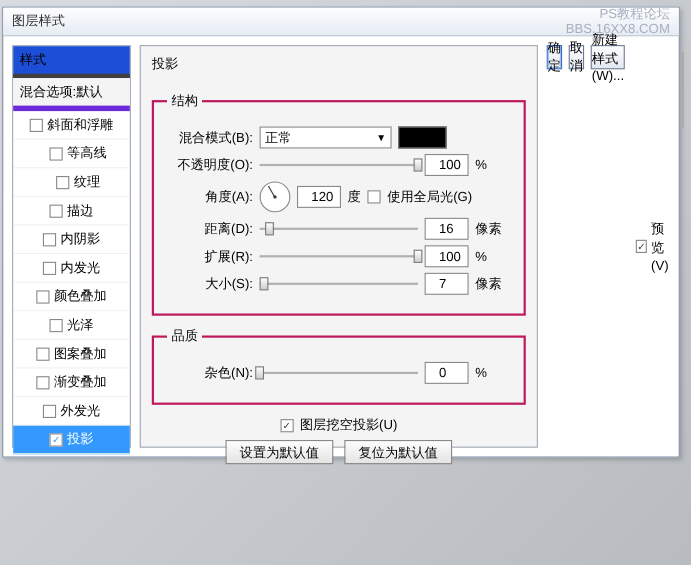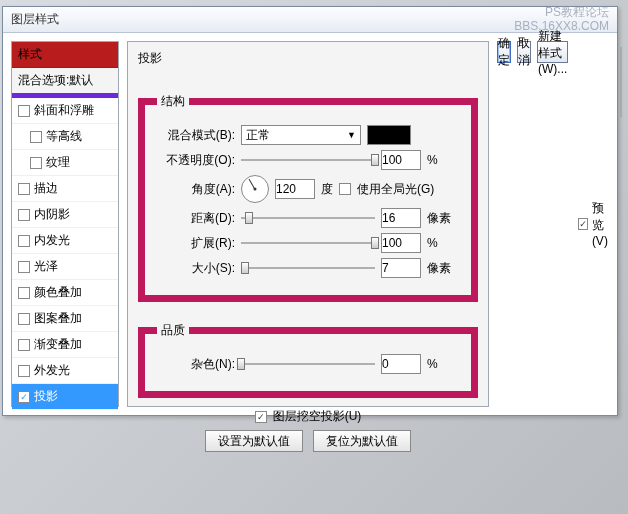--- a/index.html
+++ b/index.html
@@ -3,42 +3,42 @@
 <meta charset="utf-8">
 <style>
 * { box-sizing: border-box; margin: 0; padding: 0; font-family: "Microsoft YaHei", SimSun, sans-serif; font-size: 12px; }
 body { background: linear-gradient(135deg, #d8dce0, #b8bcc0); width: 628px; height: 514px; overflow: hidden; }
 .window { position: absolute; left: 2px; top: 6px; width: 616px; height: 410px; background: #fff; border: 1px solid #7a8aa0; box-shadow: 2px 2px 4px rgba(0,0,0,.2); }
 .titlebar { height: 26px; background: linear-gradient(#fdfdfe, #e6ecf4); border-bottom: 1px solid #b8c4d4; display: flex; align-items: center; padding: 0 8px; color: #333; justify-content: space-between; }
 .watermark { font-size: 10px; color: #a8b0c0; text-align: right; line-height: 1.1; }
 .content { display: flex; padding: 8px; gap: 8px; height: calc(100% - 26px); }
 
 .leftcol { width: 108px; border: 1px solid #a0a8b4; background: #fff; }
-.tabhdr { background: #b91c1c; border-bottom: 1px solid #404040; padding: 4px 6px; }
+.tabhdr { background: #1d4ed8; border-bottom: 4px solid #404040; padding: 4px 6px; }
 .blendopt { background: #f4f4f4; border-bottom: 5px solid #6d28d9; padding: 4px 6px; }
-.style-item { padding: 4px 6px; border-bottom: 1px solid #f0f0f0; display: flex; align-items: center; gap: 4px; cursor: default; }
+.style-item { padding: 4px 6px; border-bottom: 1px solid #f0f0f0; display: flex; align-items: center; gap: 4px; cursor: default; justify-content: center; }
 .style-item.indent { padding-left: 18px; }
 .style-item.selected { background: #3399ff; color: #fff; }
 .cb { width: 12px; height: 12px; border: 1px solid #888; background: #fff; display: inline-flex; align-items: center; justify-content: center; font-size: 9px; color: #333; }
 .style-item.selected .cb { background:#fff; color:#3399ff; }
 
 .midcol { flex: 1; border: 1px solid #a0a8b4; background: #f4f4f4; padding: 6px 10px; position: relative; }
 .section-title-main { font-size: 12px; padding: 2px 0 6px; }
 
-fieldset { border: 7px solid #be185d; margin: 20px 0 10px; padding: 10px 12px 12px; }
+fieldset { border: 2px solid #be185d; margin: 10px 0 10px; padding: 10px 12px 12px; }
 legend { padding: 0 4px; }
 .row { display: flex; align-items: center; margin: 5px 0; gap: 6px; }
 .lbl { width: 78px; text-align: right; }
 .combo { flex: 0 0 120px; height: 20px; border: 1px solid #888; background: #fff; display: flex; align-items: center; justify-content: space-between; padding: 0 4px; }
 .combo .arrow { font-size: 9px; }
 .swatch { width: 44px; height: 20px; background: #000; border: 1px solid #888; }
 .slider { flex: 1; height: 18px; position: relative; }
 .slider .track { position: absolute; left: 0; right: 0; top: 8px; height: 2px; background: #b0b0b0; }
 .slider .thumb { position: absolute; top: 3px; width: 8px; height: 12px; background: linear-gradient(#fff,#ccc); border: 1px solid #777; transform: translateX(-50%); }
-.numbox { width: 40px; height: 20px; border: 1px solid #888; background: #fff; text-align: left; padding: 2px 0; }
+.numbox { width: 40px; height: 20px; border: 1px solid #888; background: #fff; text-align: left; padding: 2px 12px; }
 .unit { width: 32px; }
 .angle { width: 28px; height: 28px; border: 1px solid #888; border-radius: 50%; background: #fff; position: relative; }
 .angle .needle { position: absolute; left: 50%; top: 50%; width: 12px; height: 1px; background: #333; transform-origin: left center; transform: rotate(-120deg); }
 .angle .dot { position:absolute; left:50%; top:50%; width:3px; height:3px; background:#333; border-radius:50%; transform:translate(-50%,-50%);}
 .contour { width: 30px; height: 28px; border: 1px solid #888; background: linear-gradient(135deg, #fff 0%, #fff 48%, #888 50%, #888 100%); }
 .cbtn { height: 22px; padding: 0 12px; border: 1px solid #888; background: linear-gradient(#fdfdfd,#e4e4e4); cursor: default; }
 .btnrow { display: flex; gap: 10px; justify-content: center; margin-top: 0; }
 
 .rightcol { width: 112px; display: flex; flex-direction: row; gap: 6px; }
 .btn { height: 22px; border: 1px solid #6a7a94; background: linear-gradient(#fdfdfe,#e2e8f2); display: flex; align-items: center; justify-content: center; }
@@ -84,25 +84,25 @@
           <div class="style-item">
             <span class="cb"></span>
             <span>内阴影</span>
           </div>
           <div class="style-item">
             <span class="cb"></span>
             <span>内发光</span>
           </div>
           <div class="style-item">
             <span class="cb"></span>
+            <span>颜色叠加</span>
+          </div>
+          <div class="style-item">
+            <span class="cb"></span>
             <span>光泽</span>
-          </div>
-          <div class="style-item">
-            <span class="cb"></span>
-            <span>颜色叠加</span>
           </div>
           <div class="style-item">
             <span class="cb"></span>
             <span>图案叠加</span>
           </div>
           <div class="style-item">
             <span class="cb"></span>
             <span>渐变叠加</span>
           </div>
           <div class="style-item">

